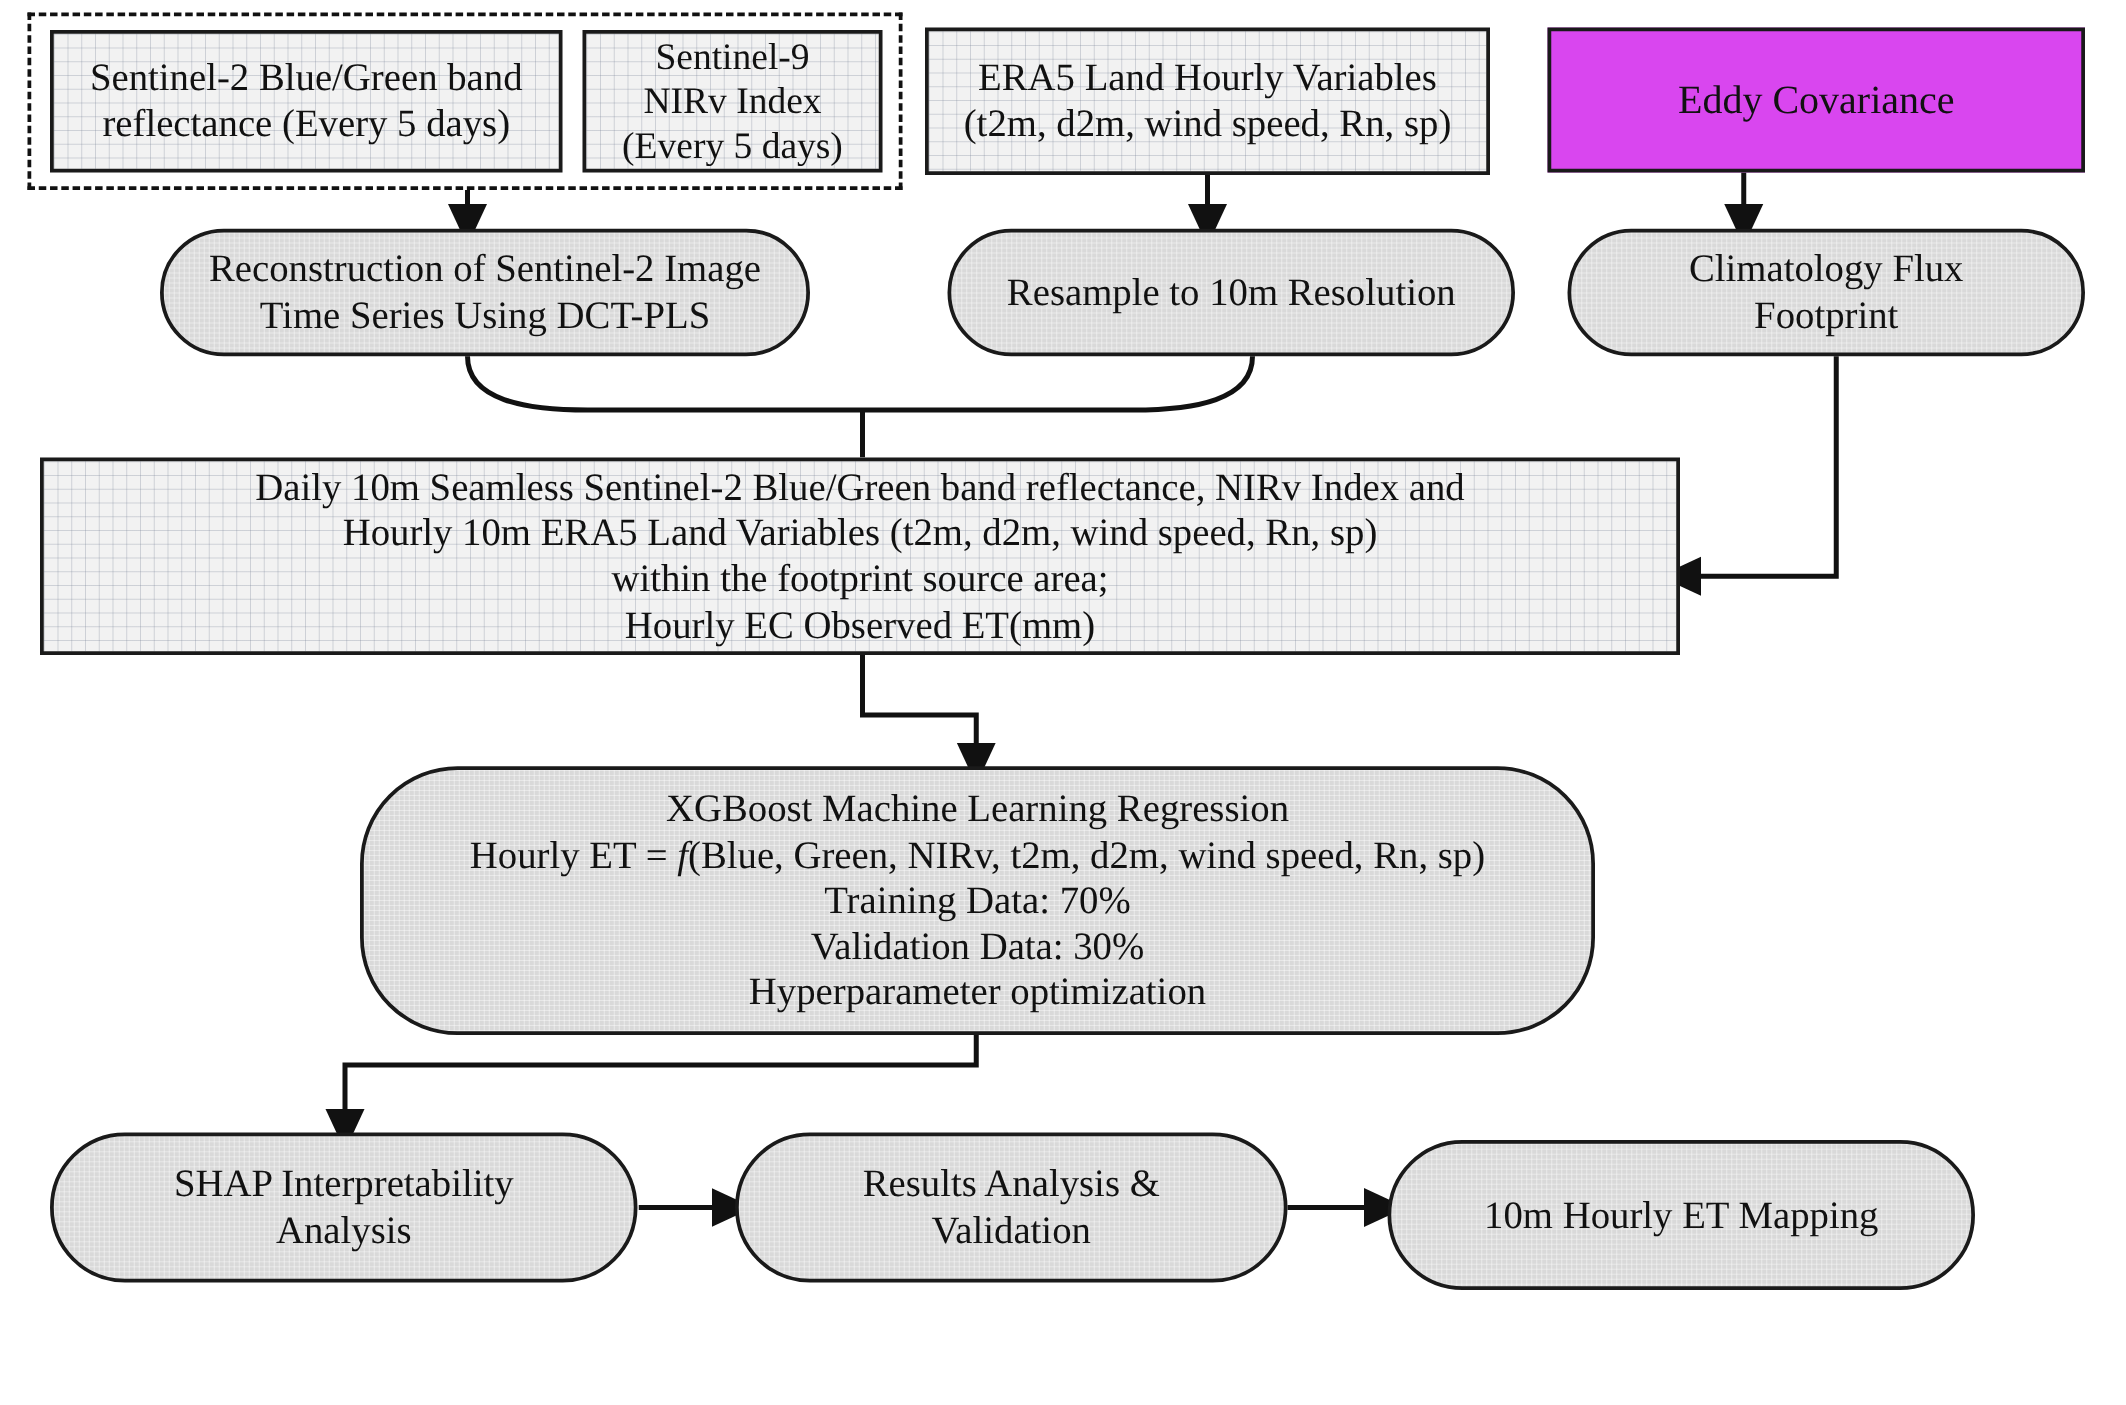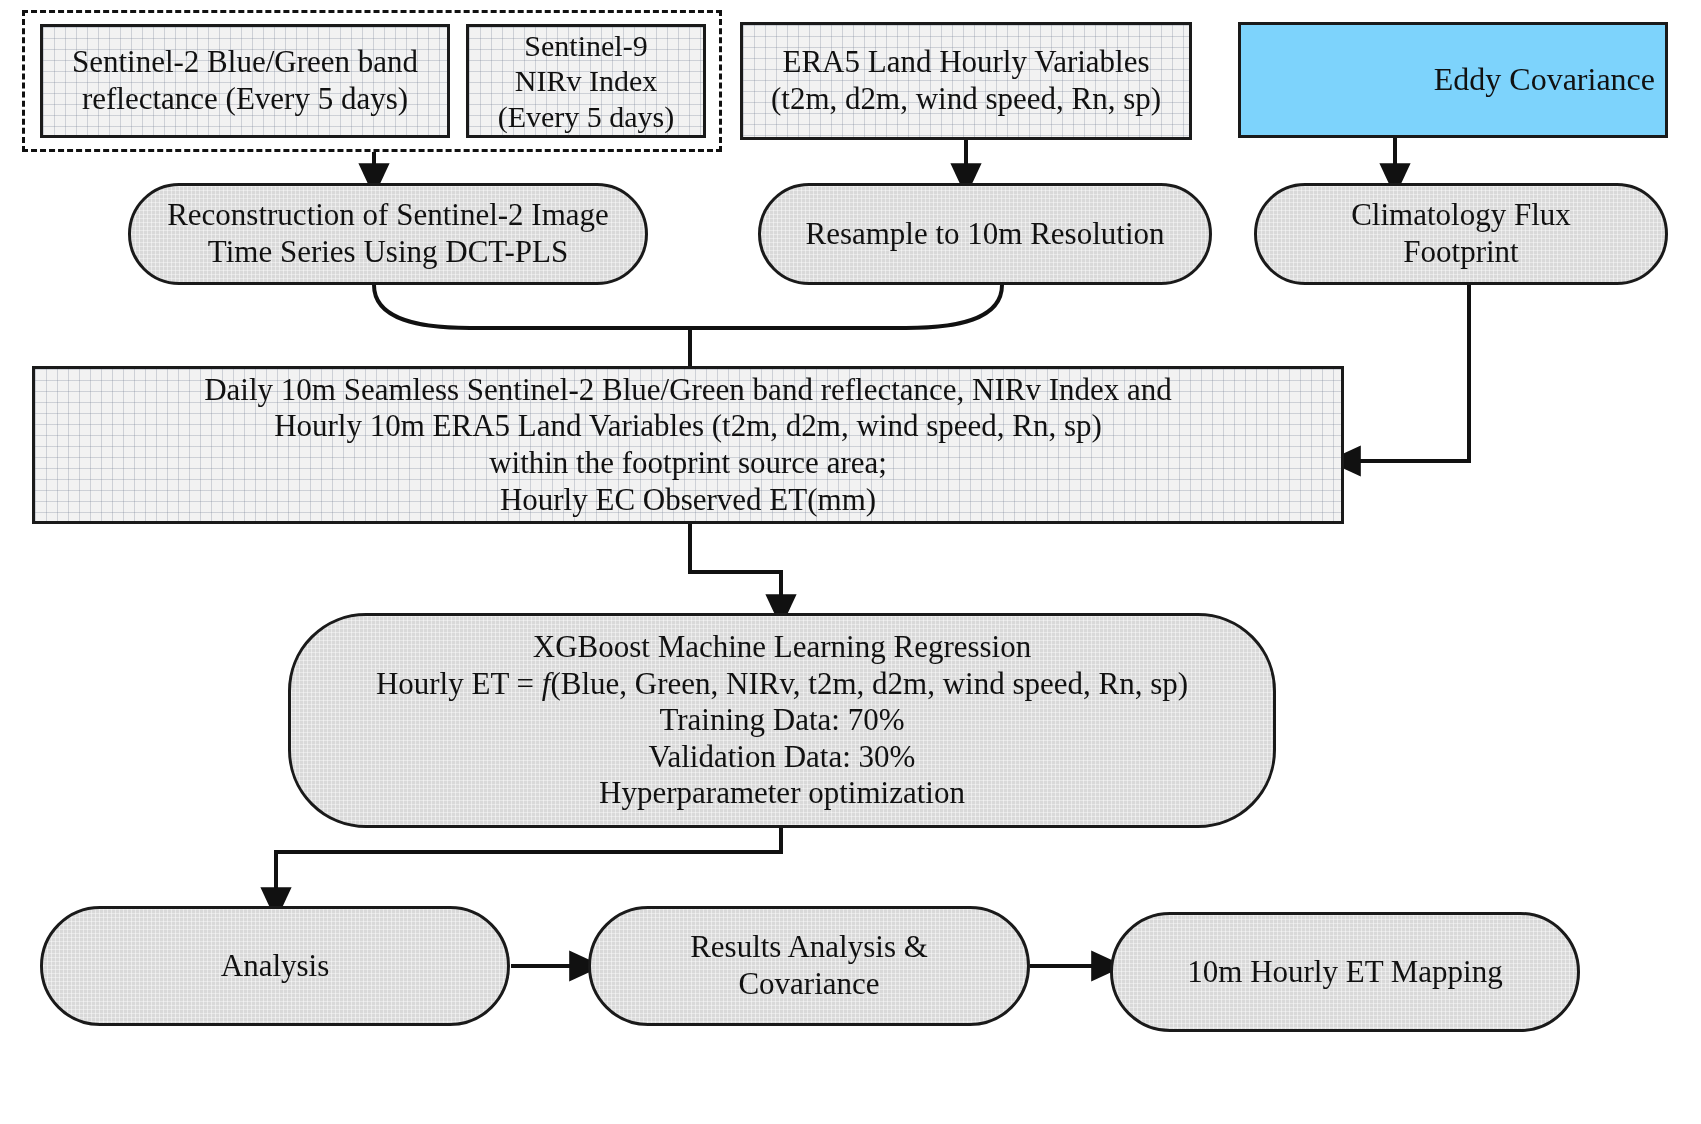--- a/index.html
+++ b/index.html
@@ -43,21 +43,21 @@
   .node .ln { display: block; white-space: nowrap; }
   
   .hatch {
     background-color: #f2f2f2;
     background-image:
       linear-gradient(to right, rgba(120,130,150,0.30) 1px, transparent 1px),
       linear-gradient(to bottom, rgba(120,130,150,0.30) 1px, transparent 1px);
     background-size: 11px 11px;
   }
   
-  .plain { background-color: #7dd3fc; text-align: right; }
+  .plain { background-color: #d946ef; }
   
   .greyfill {
     background-color: #d9d9d9;
     background-image:
       linear-gradient(to right, rgba(255,255,255,0.45) 1px, transparent 1px),
       linear-gradient(to bottom, rgba(255,255,255,0.40) 1px, transparent 1px);
     background-size: 4px 4px;
   }
   
   .pill { border-radius: 60px; }
@@ -178,28 +178,29 @@
         <span>Hourly ET = </span><span class="it">f</span><span>(Blue, Green, NIRv, t2m, d2m, wind speed, Rn, sp)</span>
       </span>
       <span class="ln">Training Data: 70%</span>
       <span class="ln">Validation Data: 30%</span>
       <span class="ln">Hyperparameter optimization</span>
     </span>
   </div>
 
   <div class="node pill greyfill fs-31" style="left:40px; top:906px; width:470px; height:120px;">
     <span class="lines">
+      <span class="ln">SHAP Interpretability</span>
       <span class="ln">Analysis</span>
     </span>
   </div>
 
   <div class="node pill greyfill fs-31" style="left:588px; top:906px; width:442px; height:120px;">
     <span class="lines">
       <span class="ln">Results Analysis &amp;</span>
-      <span class="ln">Covariance</span>
+      <span class="ln">Validation</span>
     </span>
   </div>
 
   <div class="node pill greyfill fs-31" style="left:1110px; top:912px; width:470px; height:120px;">
     <span class="lines">
       <span class="ln">10m Hourly ET Mapping</span>
     </span>
   </div>
 
 </div>

